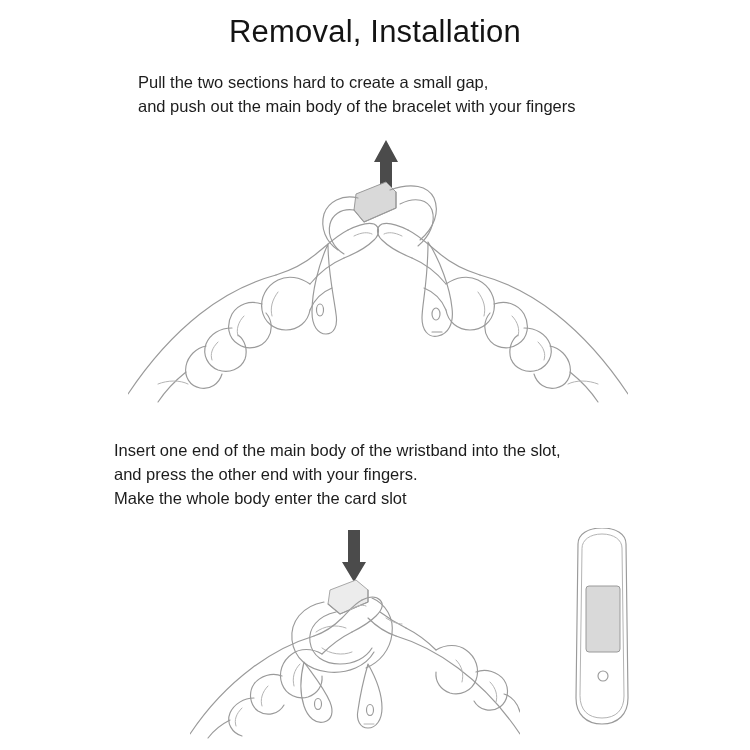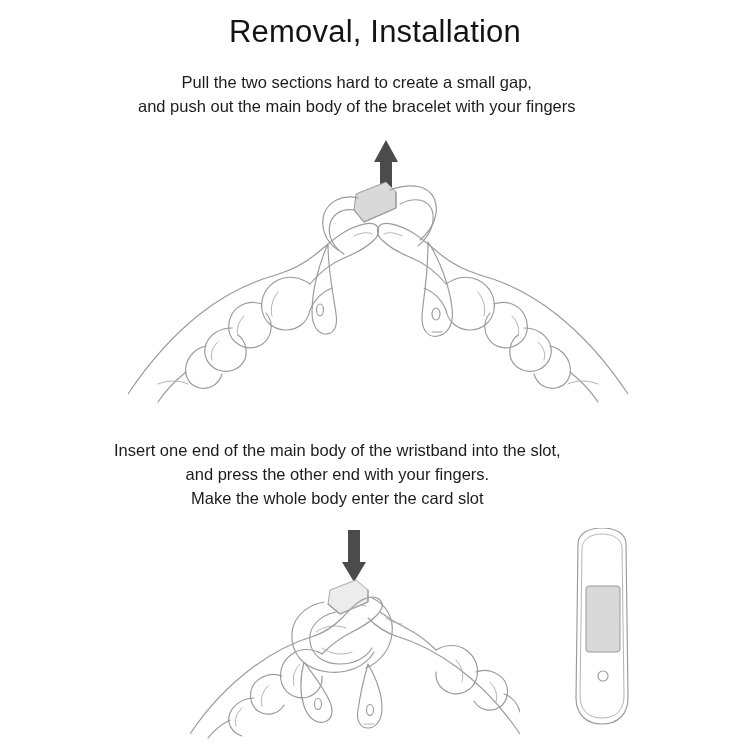--- a/index.html
+++ b/index.html
@@ -32,21 +32,20 @@
     font-weight: 400;
     letter-spacing: 0.2px;
     color: #141414;
   }
   .caption {
     position: absolute;
     font-size: 16.5px;
     line-height: 24px;
     color: #1c1c1c;
     white-space: pre;
-    text-align: center;
   }
   .caption-1 {
     top: 70px;
     left: 138px;
   }
   .caption-2 {
     top: 438px;
     left: 114px;
   }
   .art {

